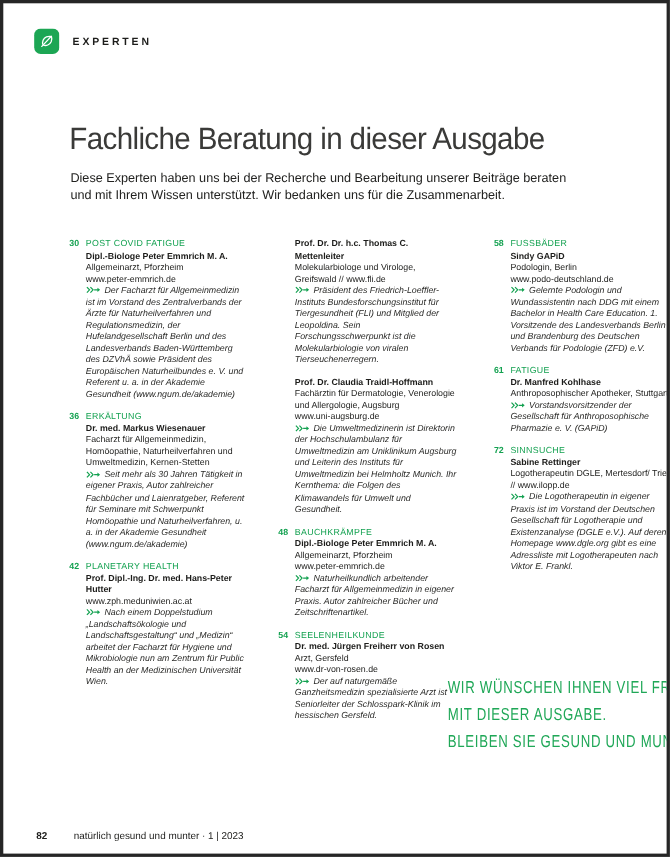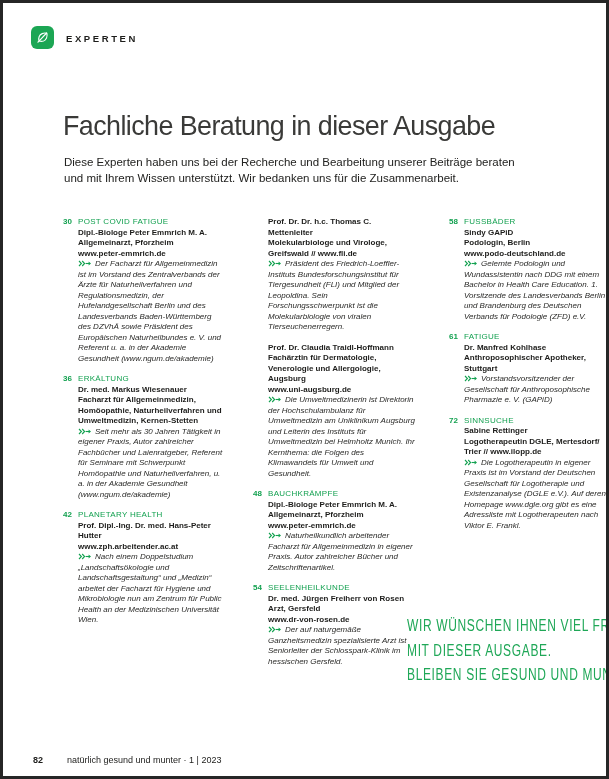--- a/index.html
+++ b/index.html
@@ -41,21 +41,21 @@
   .entry p,.entry h3{margin:0;}
   .pagenum{
     position:absolute;left:-15px;top:0;
     font-size:8px;font-weight:700;color:#13a150;line-height:10.5px;
   }
   .topic{
     font-size:8px;font-weight:400;letter-spacing:.3px;color:#13a150;
     line-height:10.5px;margin-bottom:1px;
   }
   .name{font-size:8px;font-weight:700;line-height:10.5px;}
-  .role,.url{font-size:8px;line-height:10.5px;font-weight:bold;}
+  .role,.url{font-size:8px;line-height:10.5px;}
   .note{font-size:8px;line-height:10.5px;font-style:italic;color:#2a2a28;}
   .arrow{display:inline-block;margin-right:3px;}
   .arrow svg{vertical-align:middle;}
   
   .closing{
     position:absolute;left:404px;top:610px;
     color:#1fa757;font-weight:500;
     font-size:15px;line-height:23.5px;letter-spacing:.8px;
     transform:scale(.8,1.05);transform-origin:left top;white-space:nowrap;
   }
@@ -107,21 +107,21 @@
                 <path d="M1 1l2.4 2.5L1 6M4.2 1l2.4 2.5L4.2 6" stroke="#13a150" stroke-width="1.1" fill="none"></path>
                 <path d="M7.6 3.5h4" stroke="#13a150" stroke-width="1.1"></path>
                 <path d="M10.6 1.6L13 3.5l-2.4 1.9z" fill="#13a150"></path>
               </svg></span><span>Seit mehr als 30 Jahren Tätigkeit in eigener Praxis, Autor zahlreicher Fachbücher und Laienratgeber, Referent für Seminare mit Schwerpunkt Homöopathie und Naturheilverfahren, u. a. in der Akademie Gesundheit (www.ngum.de/akademie)</span></p>
       </article>
 
       <article class="entry">
         <span class="pagenum">42</span>
         <h3 class="topic">PLANETARY HEALTH</h3>
         <p class="name">Prof. Dipl.-Ing. Dr. med. Hans-Peter Hutter</p>
-        <p class="url">www.zph.arbeitender.ac.at</p>
+        <p class="url">www.zph.meduniwien.ac.at</p>
         <p class="note"><span class="arrow"><svg width="14" height="7" viewBox="0 0 14 7">
                 <path d="M1 1l2.4 2.5L1 6M4.2 1l2.4 2.5L4.2 6" stroke="#13a150" stroke-width="1.1" fill="none"></path>
                 <path d="M7.6 3.5h4" stroke="#13a150" stroke-width="1.1"></path>
                 <path d="M10.6 1.6L13 3.5l-2.4 1.9z" fill="#13a150"></path>
               </svg></span><span>Nach einem Doppelstudium „Landschaftsökologie und Landschaftsgestaltung“ und „Medizin“ arbeitet der Facharzt für Hygiene und Mikrobiologie nun am Zentrum für Public Health an der Medizinischen Universität Wien.</span></p>
       </article>
 
     </div>
 
     <div class="col col-2">

